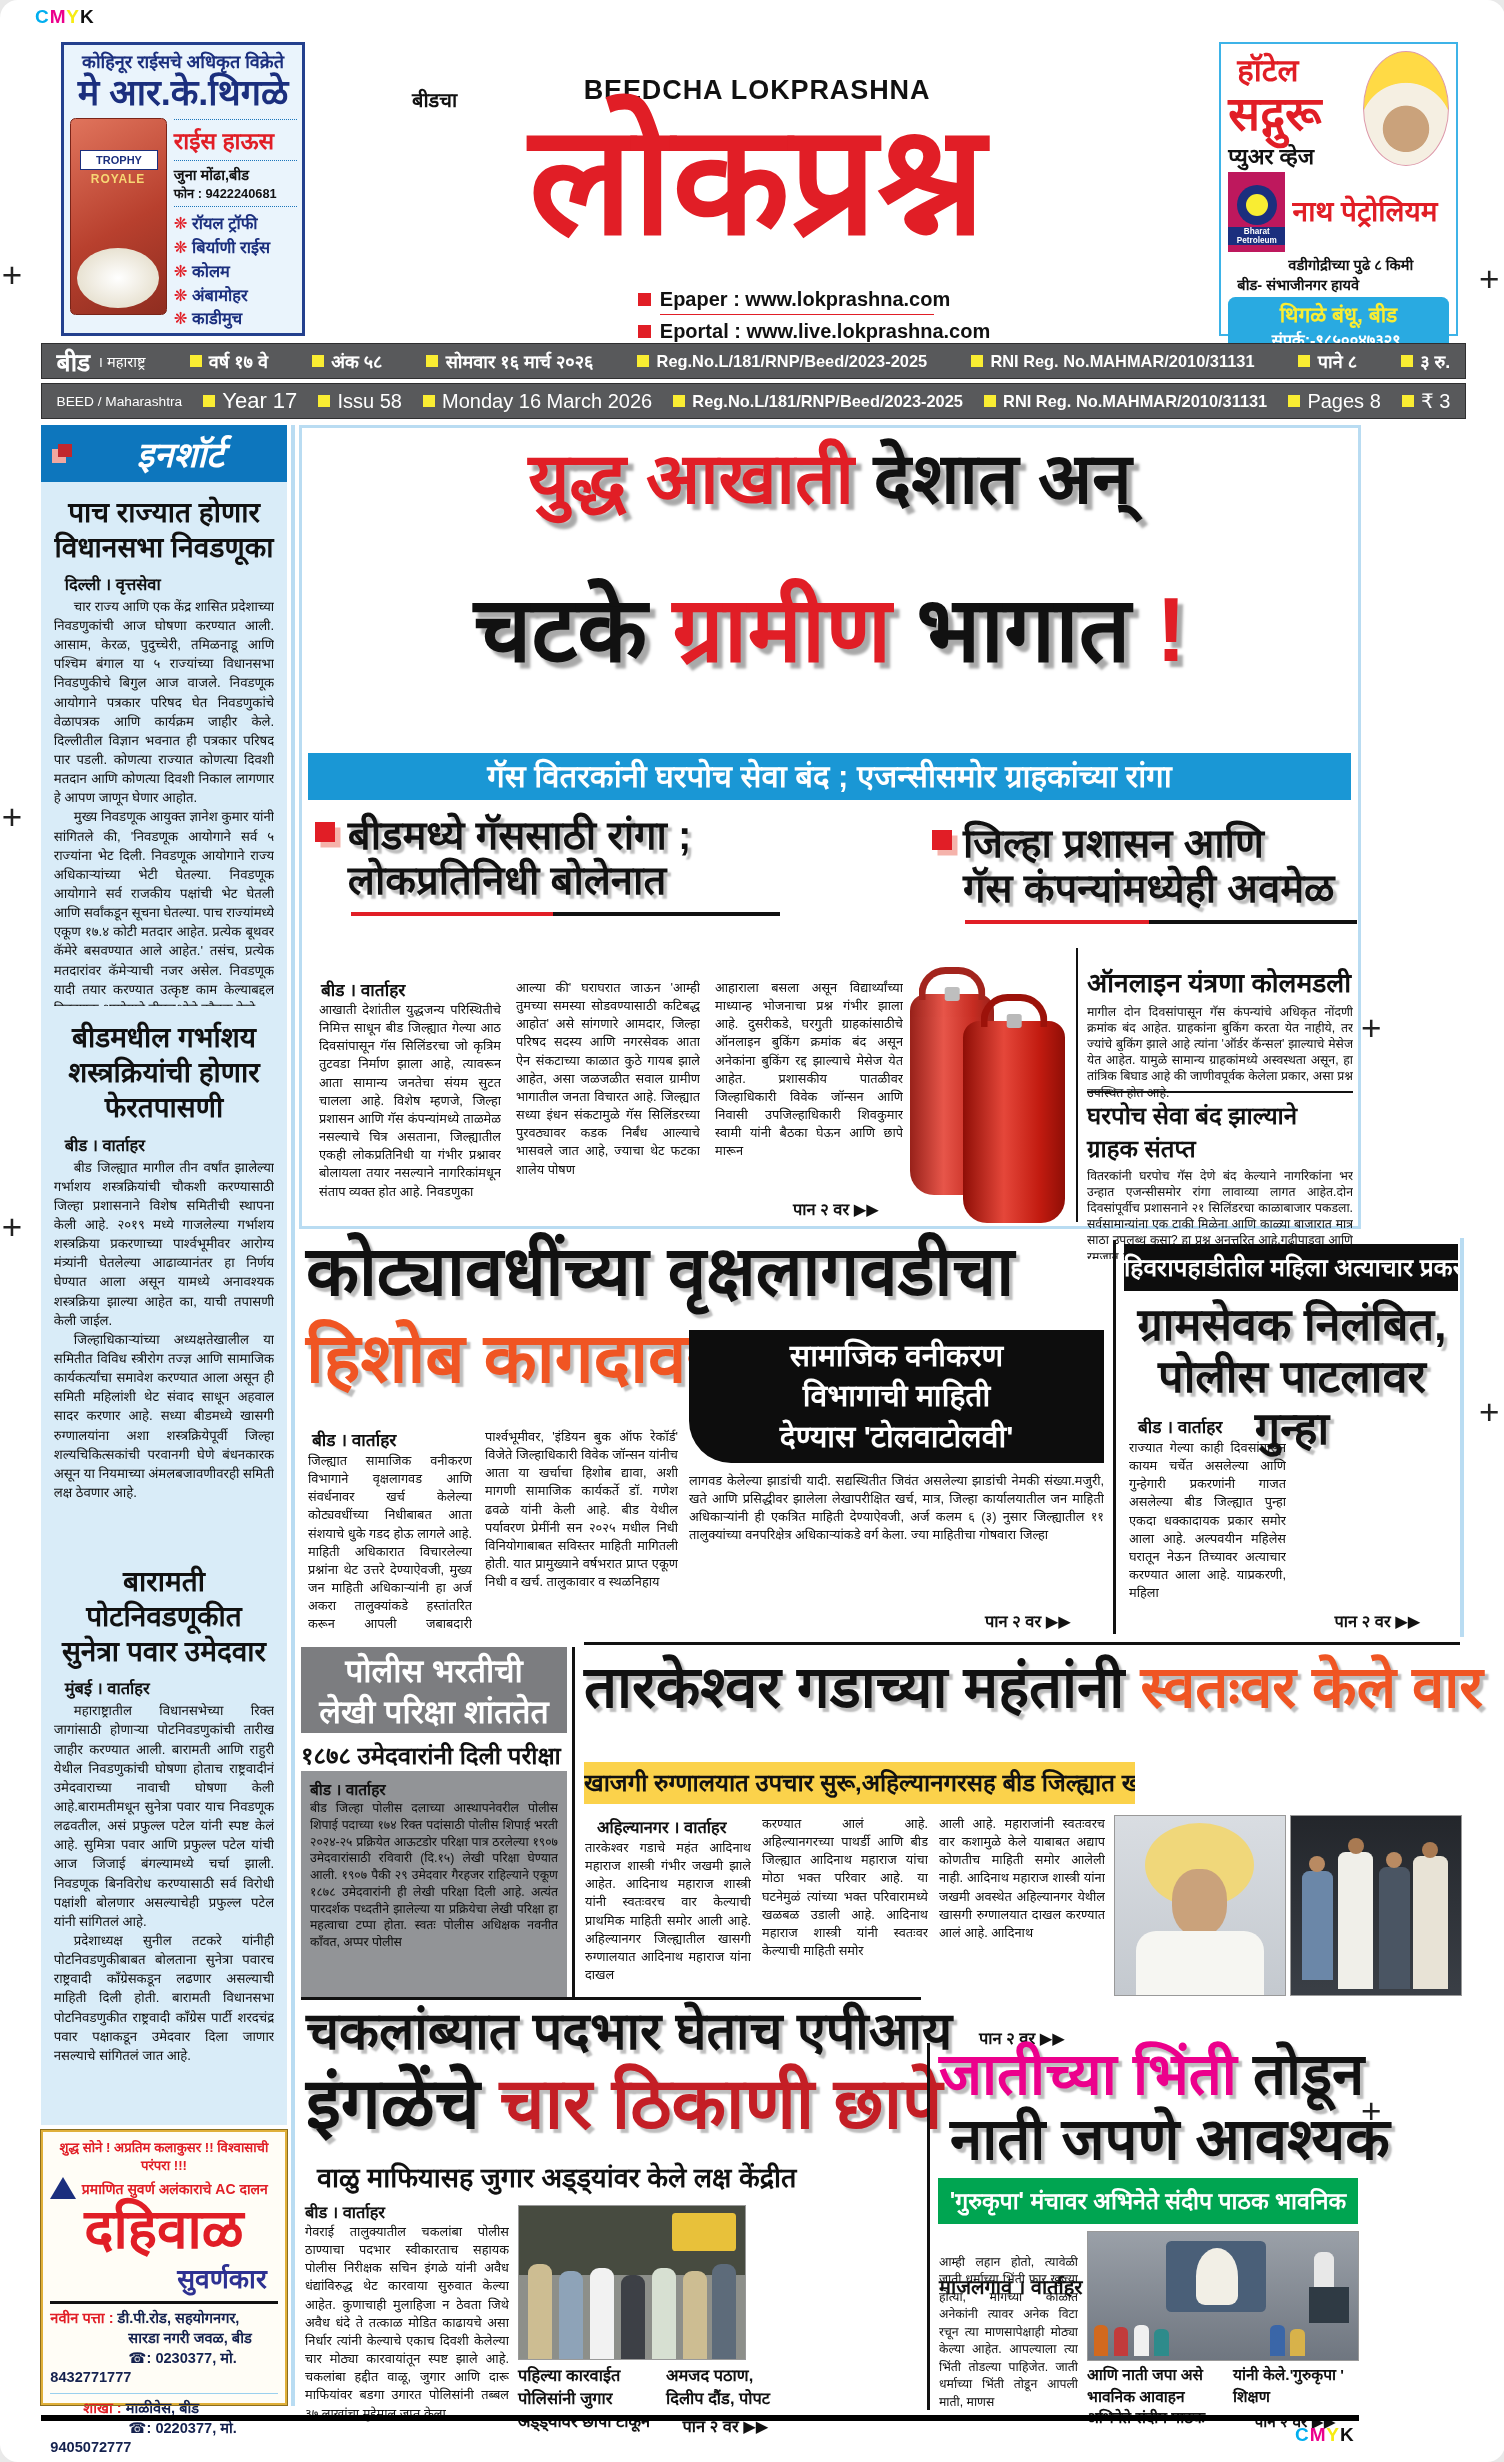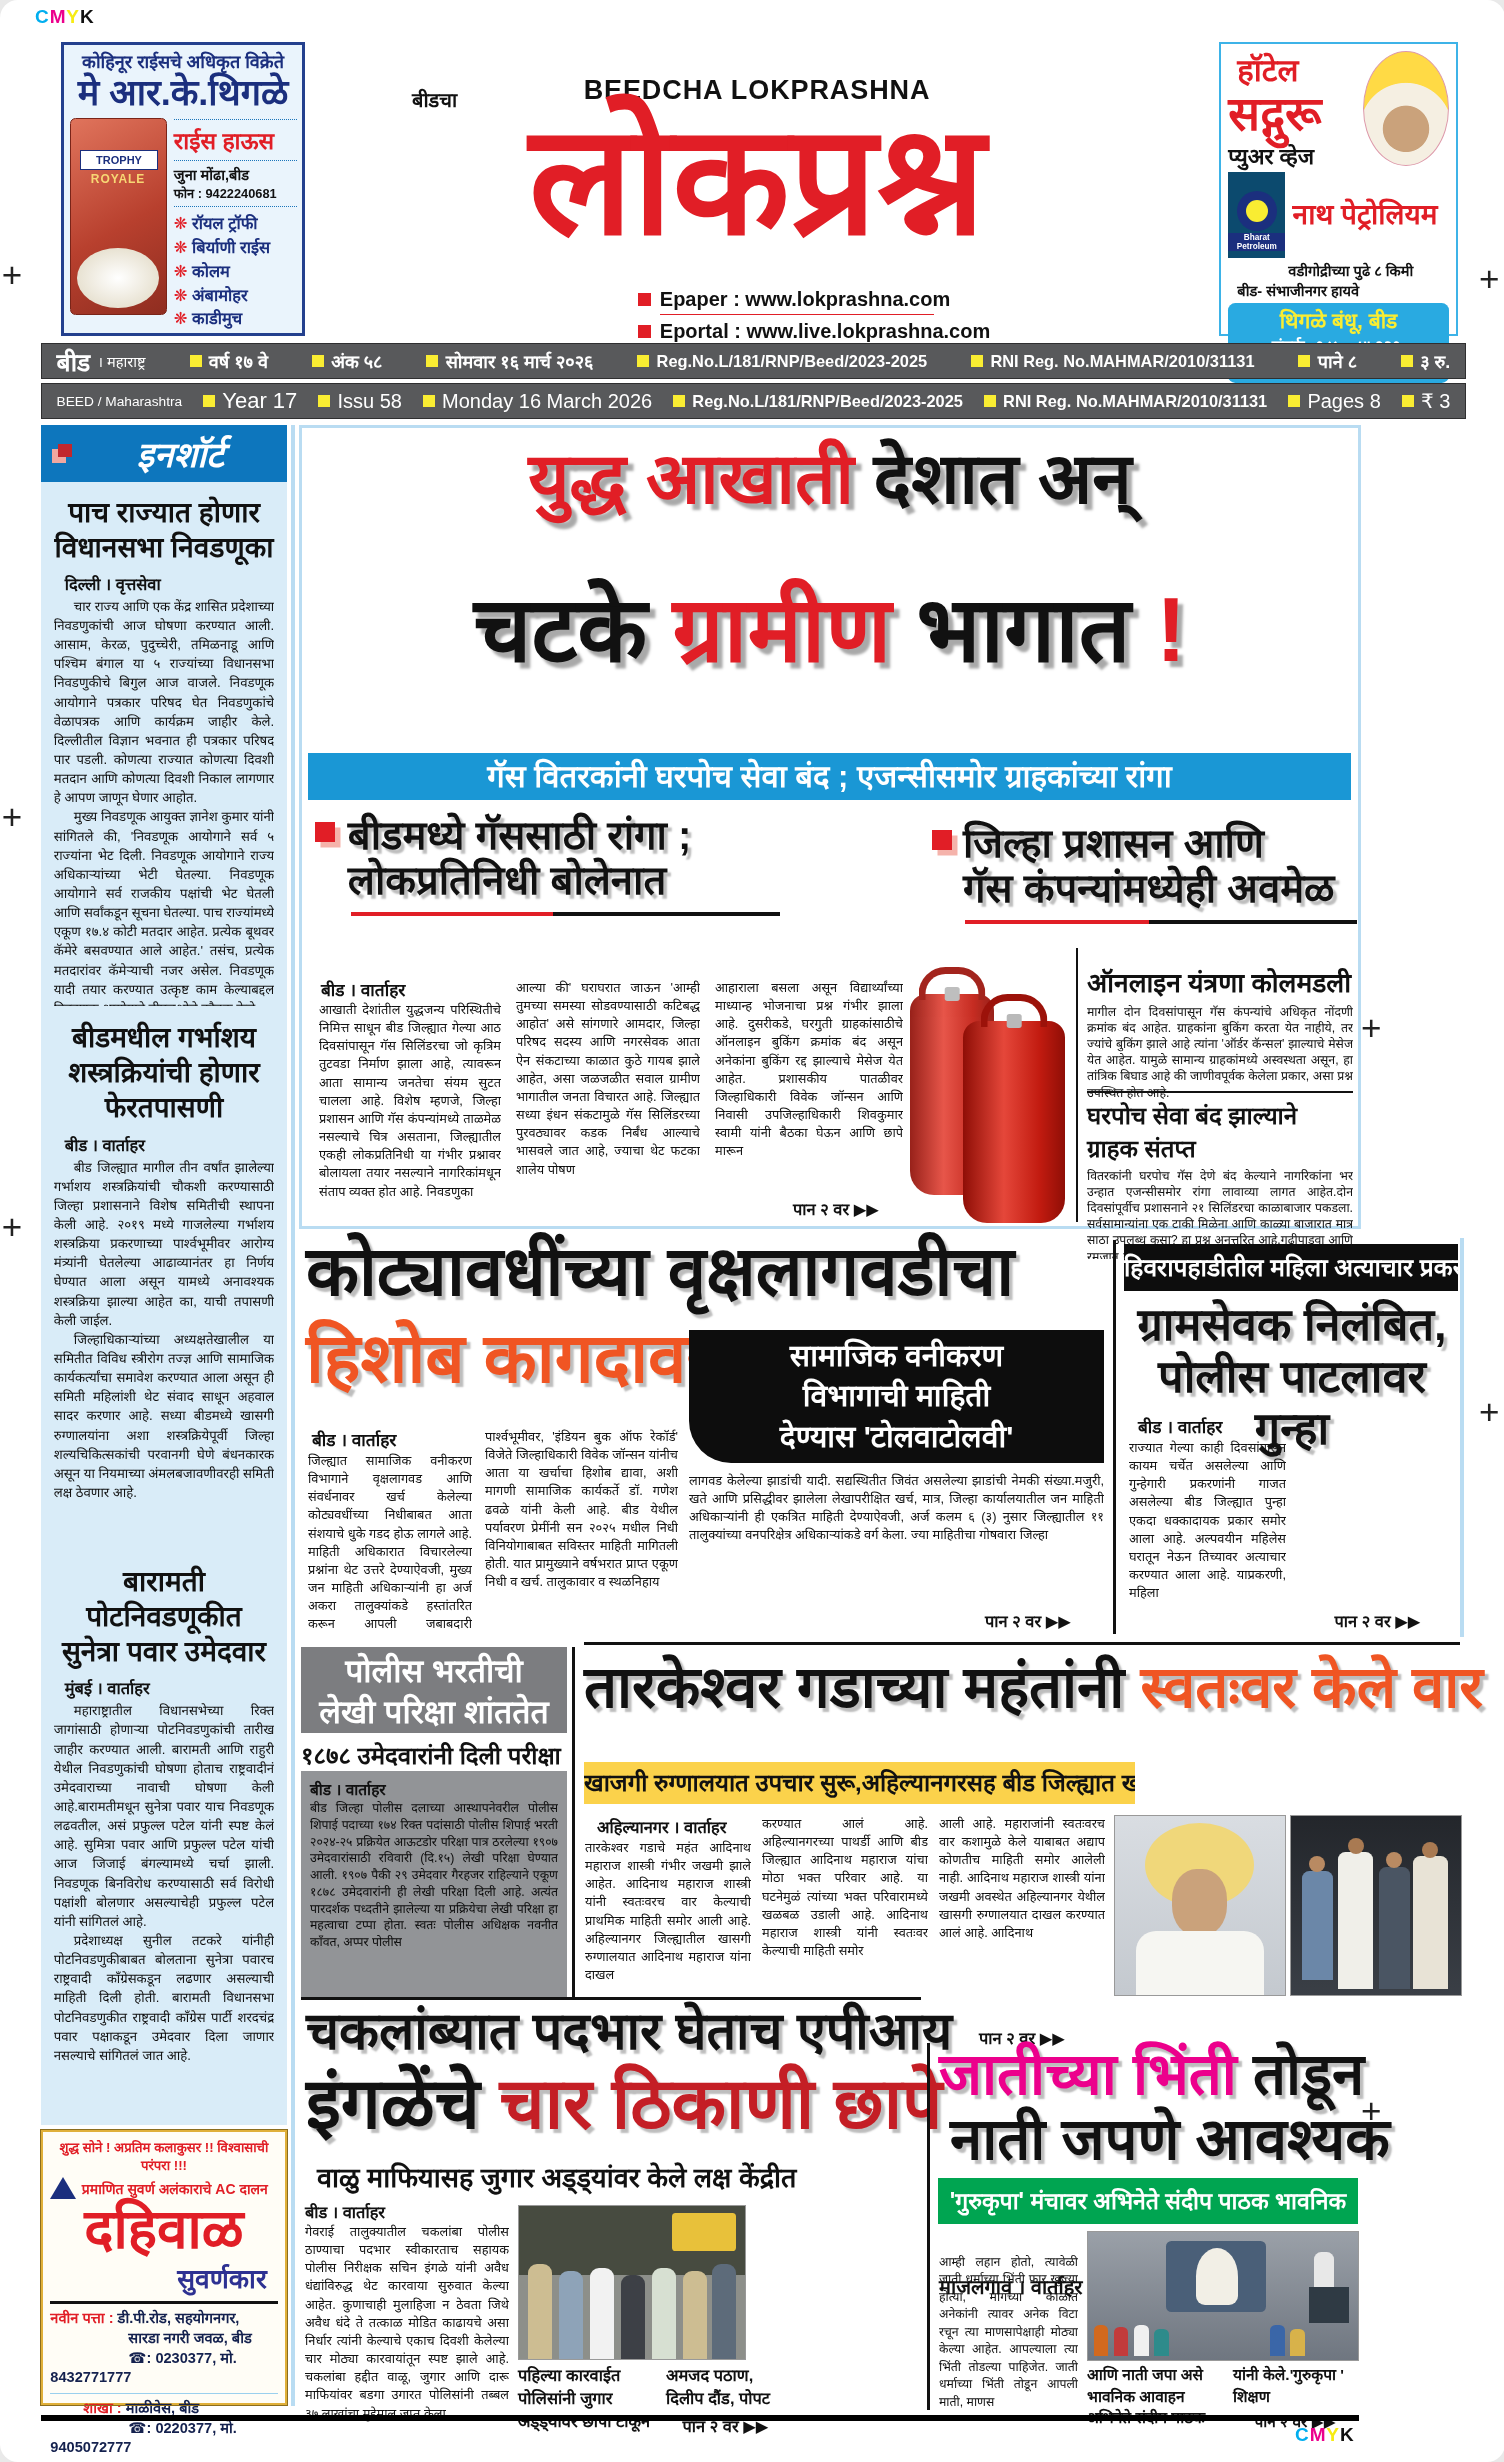--- a/index.html
+++ b/index.html
@@ -115,21 +115,21 @@
       <span class="b" style="font-size:20px;">Eportal : www.live.lokprashna.com</span>
     </div>
   </div>
 
   <div class="abs" style="left:1219px;top:42px;width:239px;height:294px;border:2.7px solid #3db3e8;background:#fff;box-sizing:border-box;padding:3.6px 7.3px;">
     <div style="position:absolute;right:7.3px;top:7.3px;width:84px;height:113px;border-radius:50%;border:1.8px solid #d9a; background:radial-gradient(circle at 50% 68%, #caa27b 0 26%, #f5efe2 27% 52%, #ffda45 53% 100%);"></div>
     <div class="b red" style="font-size:31px;margin-left:9px;">हॉटेल</div>
     <div class="b red" style="font-size:47px;line-height:1;">सद्गुरू</div>
     <div class="b" style="font-size:22px;margin-top:3.6px;">प्युअर व्हेज</div>
     <div style="display:flex;gap:7.3px;align-items:center;margin-top:1.8px;">
-      <div style="width:57px;height:69px;background:#0c4a6e;flex:none;text-align:center;padding-top:17px;">
+      <div style="width:57px;height:69px;background:#be185d;flex:none;text-align:center;padding-top:11px;">
         <div style="width:40px;height:40px;border-radius:50%;background:#1b2f7e;margin:1.8px auto;position:relative;">
           <div style="position:absolute;left:9px;top:9px;width:22px;height:22px;border-radius:50%;background:#f9ed32;"></div>
         </div>
         <div style="background:#1b2f7e;color:#fff;font-size:8.2px;font-weight:bold;line-height:1.1;">
           <span>Bharat</span><br><span>Petroleum</span>
         </div>
       </div>
       <div class="b red" style="font-size:28px;line-height:1.05;">नाथ पेट्रोलियम</div>
     </div>
     <div class="b" style="font-size:14.6px;margin-top:1.8px;margin-left:60px;">वडीगोद्रीच्या पुढे ८ किमी</div>

